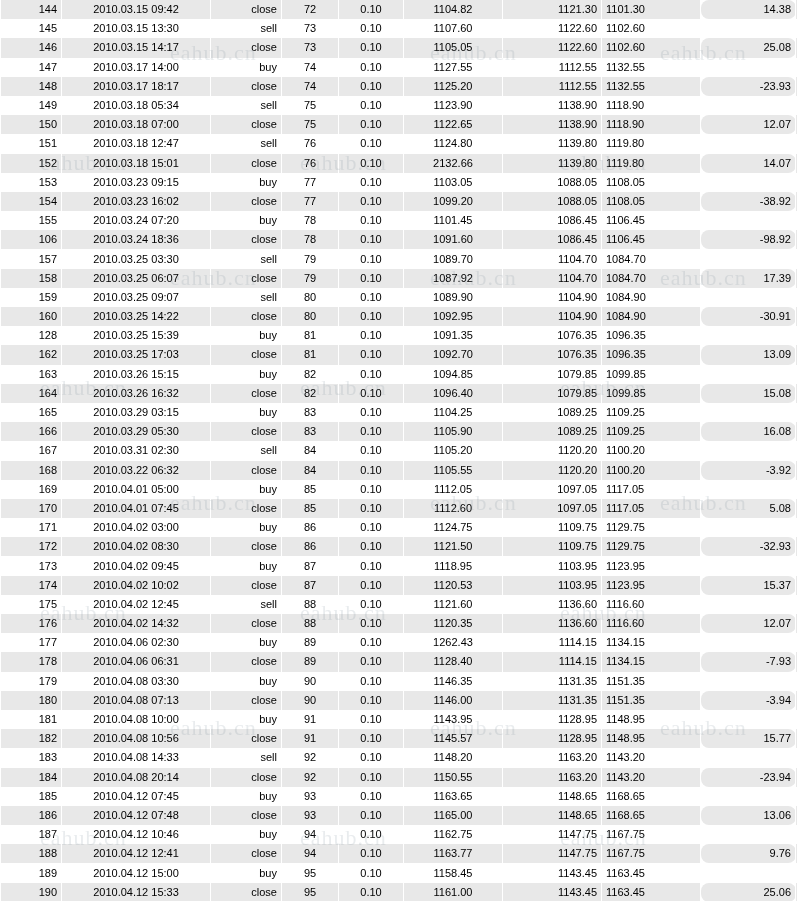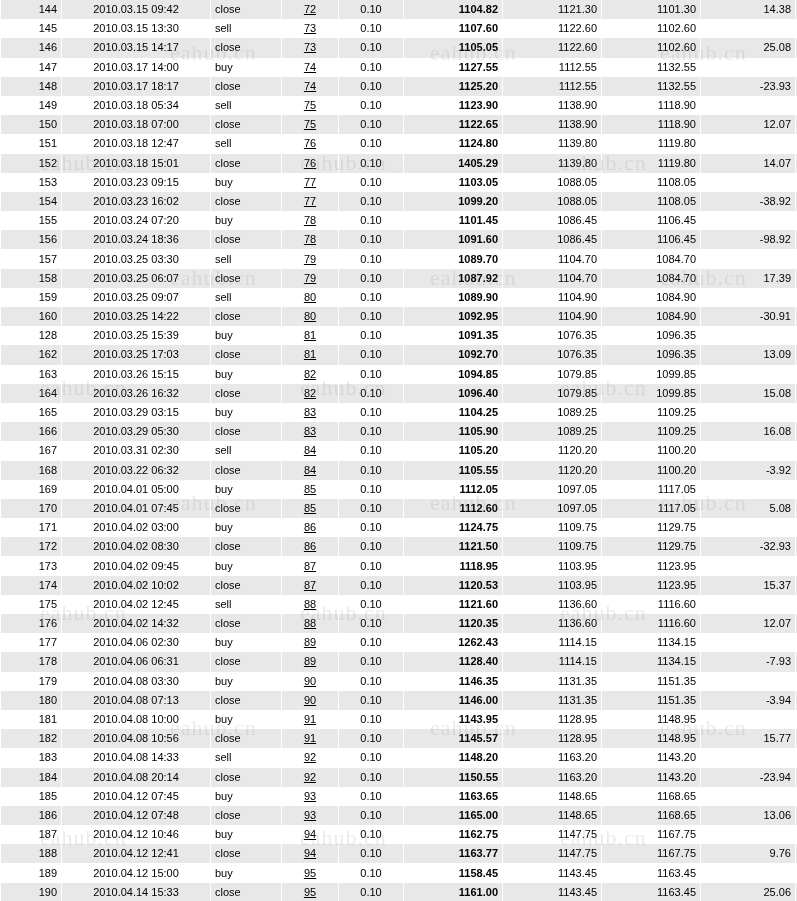--- a/index.html
+++ b/index.html
@@ -51,27 +51,27 @@
   }
   tr.even td {
     background: #e8e8e8;
   }
   tr.odd td {
     background: #ffffff;
   }
   
   .c-ticket   { width: 52px;  text-align: right; padding-right: 12px; }
   .c-time     { width: 140px; text-align: center; }
-  .c-type     { width: 62px;  text-align: left; }
-  .c-order    { width: 48px;  text-align: center; text-decoration: underline; }
+  .c-type     { width: 62px;  text-align: right; }
+  .c-order    { width: 48px;  text-align: center; }
   .c-size     { width: 56px;  text-align: center; margin-left: 12px; }
-  .c-price    { width: 90px;  text-align: right; padding-right: 24px; font-weight: bold; }
+  .c-price    { width: 90px;  text-align: center; padding-right: 24px; }
   .c-sl       { width: 90px;  text-align: right; padding-right: 24px; margin-left: 25px; }
-  .c-tp       { width: 90px;  text-align: right; padding-right: 24px; }
-  .c-profit   { width: 86px;  text-align: right; padding-right: 14px; }
+  .c-tp       { width: 90px;  padding-right: 24px; }
+  .c-profit   { width: 86px;  text-align: right; padding-right: 14px; border-radius: 8px; }
   .c-balance   { width: 80px;  text-align: right; padding-right: 12px; }
 </style>
 </head>
 <body>
 
 <div id="watermarks">
     <div class="wm" style="left: 170px; top: 40px;">eahub.cn</div>
     <div class="wm" style="left: 430px; top: 40px;">eahub.cn</div>
     <div class="wm" style="left: 660px; top: 40px;">eahub.cn</div>
     <div class="wm" style="left: 40px; top: 150px;">eahub.cn</div>
@@ -194,21 +194,21 @@
         <td class="c-tp">1119.80</td>
         <td class="c-profit"></td>
         <td class="c-balance"></td>
       </tr>
       <tr class="even">
         <td class="c-ticket">152</td>
         <td class="c-time">2010.03.18 15:01</td>
         <td class="c-type">close</td>
         <td class="c-order">76</td>
         <td class="c-size">0.10</td>
-        <td class="c-price">1405.29</td>
+        <td class="c-price">2132.66</td>
         <td class="c-sl">1139.80</td>
         <td class="c-tp">1119.80</td>
         <td class="c-profit">14.07</td>
         <td class="c-balance">1742.75</td>
       </tr>
       <tr class="odd">
         <td class="c-ticket">153</td>
         <td class="c-time">2010.03.23 09:15</td>
         <td class="c-type">buy</td>
         <td class="c-order">77</td>
@@ -237,21 +237,21 @@
         <td class="c-type">buy</td>
         <td class="c-order">78</td>
         <td class="c-size">0.10</td>
         <td class="c-price">1101.45</td>
         <td class="c-sl">1086.45</td>
         <td class="c-tp">1106.45</td>
         <td class="c-profit"></td>
         <td class="c-balance"></td>
       </tr>
       <tr class="even">
-        <td class="c-ticket">156</td>
+        <td class="c-ticket">106</td>
         <td class="c-time">2010.03.24 18:36</td>
         <td class="c-type">close</td>
         <td class="c-order">78</td>
         <td class="c-size">0.10</td>
         <td class="c-price">1091.60</td>
         <td class="c-sl">1086.45</td>
         <td class="c-tp">1106.45</td>
         <td class="c-profit">-98.92</td>
         <td class="c-balance">1604.91</td>
       </tr>
@@ -646,21 +646,21 @@
         <td class="c-order">95</td>
         <td class="c-size">0.10</td>
         <td class="c-price">1158.45</td>
         <td class="c-sl">1143.45</td>
         <td class="c-tp">1163.45</td>
         <td class="c-profit"></td>
         <td class="c-balance"></td>
       </tr>
       <tr class="even">
         <td class="c-ticket">190</td>
-        <td class="c-time">2010.04.14 15:33</td>
+        <td class="c-time">2010.04.12 15:33</td>
         <td class="c-type">close</td>
         <td class="c-order">95</td>
         <td class="c-size">0.10</td>
         <td class="c-price">1161.00</td>
         <td class="c-sl">1143.45</td>
         <td class="c-tp">1163.45</td>
         <td class="c-profit">25.06</td>
         <td class="c-balance">1659.15</td>
       </tr>
     </tbody>

